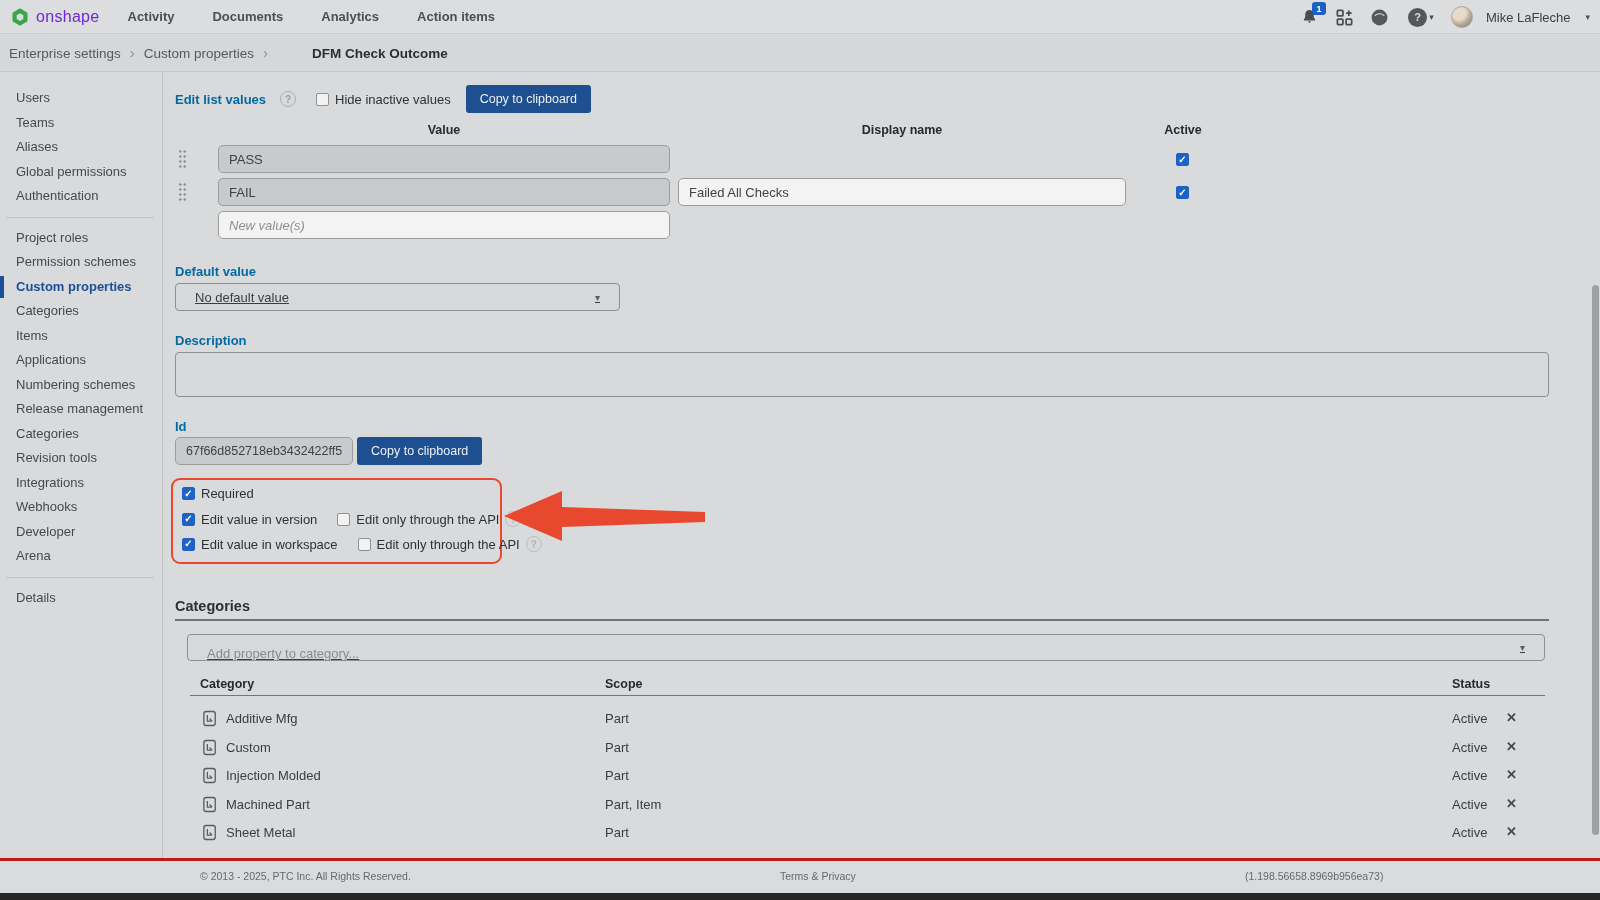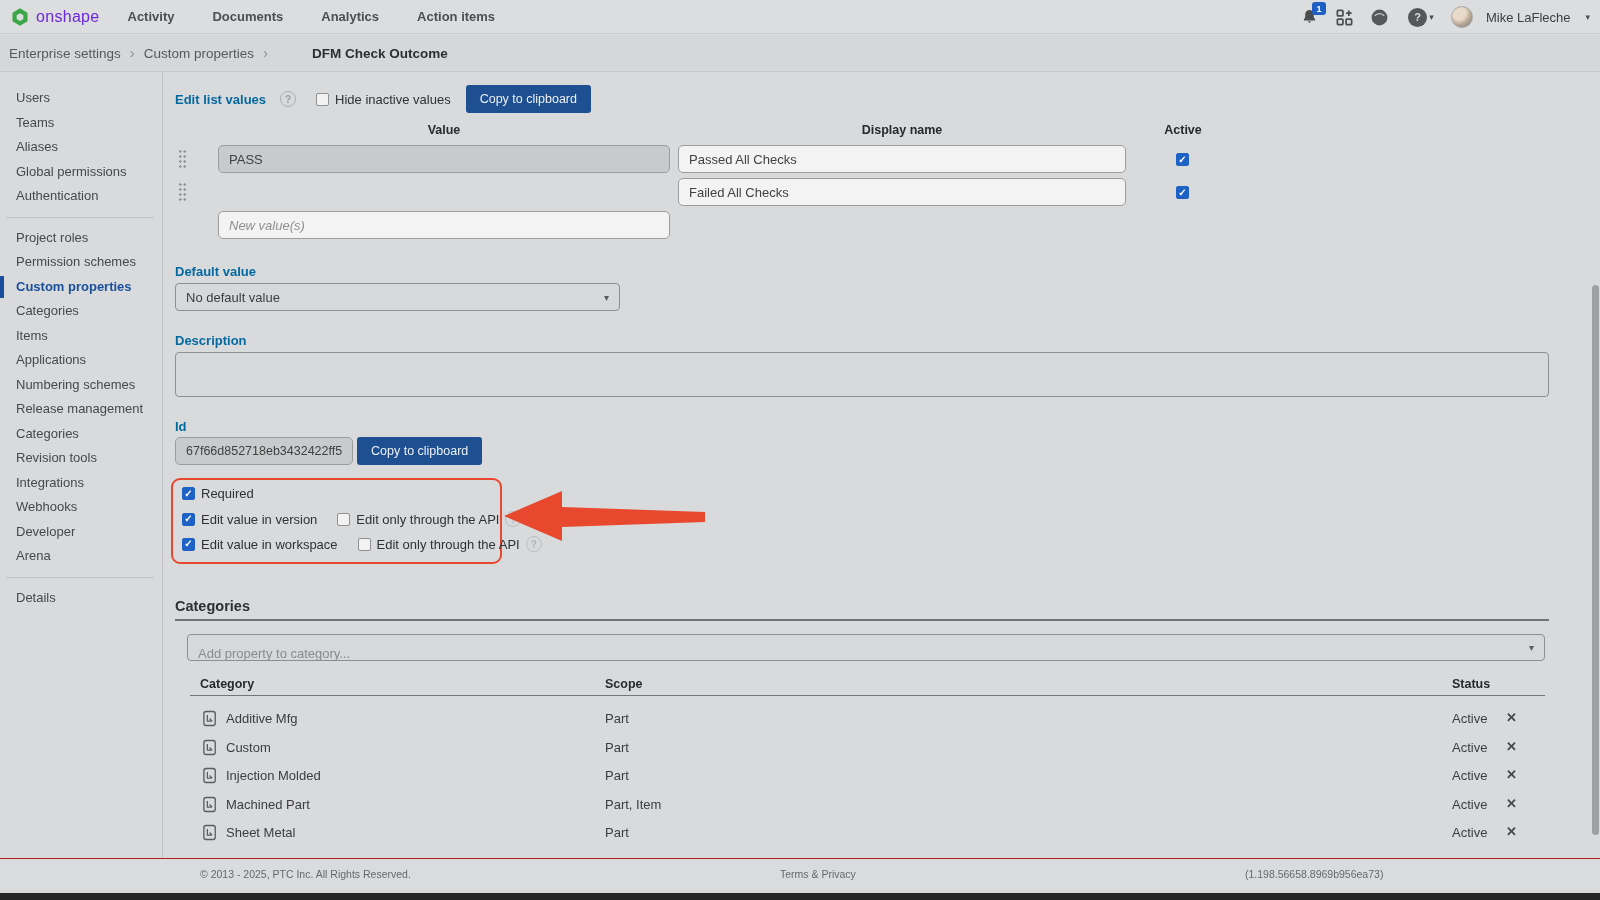--- a/index.html
+++ b/index.html
@@ -49,38 +49,38 @@
   .cb.on { background:#1e62c6; border:1px solid #1e62c6; color:#fff; font-size:10px; font-weight:700; line-height:1; }
   .cb.off { background:#f2f2f2; border:1px solid #8f9091; color:transparent; }
 
   .text-input { font-family:"Liberation Sans",sans-serif; font-size:13px; color:#3f4143; border:1px solid #9b9c9d; border-radius:5px; padding:0 10px; height:28px; }
   .input-gray { background:#c9cacb; }
   .input-white { background:#f3f3f3; }
   .input-white::placeholder { color:#8e8f90; font-style:italic; }
 
   .drag-handle { width:9px; height:19px; background-image:radial-gradient(#8e8f90 1.1px, transparent 1.3px); background-size:4.5px 5px; cursor:grab; }
 
-  .select-box { display:flex; align-items:center; justify-content:space-between; border:1px solid #8e8f90; border-radius:4px; height:28px; padding:0 10px; font-size:13px; color:#3b3d3f; cursor:pointer; background:#d7d8d9; }
+  .select-box { display:flex; align-items:center; justify-content:space-between; border:1px solid #8e8f90; border-radius:4px; height:28px; padding:0 19px; font-size:13px; color:#3b3d3f; cursor:pointer; background:#d7d8d9;text-decoration:underline; }
   .select-caret { font-size:10px; color:#5b5d5f; }
   .select-box .ph { color:#8a8b8c;margin-top:12px; }
 
   .textarea-box { border:1px solid #8e8f90; border-radius:4px; background:#d7d8d9; width:1374px; height:45px; resize:none; }
 
   .red-box { border:2px solid #e8492e; border-radius:9px; }
   .opt-row { display:flex; align-items:center; gap:6px; font-size:13px; color:#2f3133; }
 
   .section-title { font-size:14.5px; font-weight:700; color:#2c2e30; }
   .hrule { height:0; border-top:2px solid #707274; }
   .thin-rule { height:0; border-top:1.5px solid #737577; }
 
   .cat-name { font-size:13px; color:#3b3d3f; }
   .x-btn { font-size:13px; color:#46484a; cursor:pointer; font-weight:700; }
 
   
-  .footer { position:absolute; left:0; top:858px; width:1600px; height:35px; background:#dadbdc; border-top:1px solid #b91c1c; }
+  .footer { position:absolute; left:0; top:858px; width:1600px; height:35px; background:#dadbdc; border-top:3px solid #b91c1c; }
   .foot-text { position:absolute; top:9px; font-size:10.5px; color:#66696b; }
   .bottom-strip { position:absolute; left:0; top:893px; width:1600px; height:7px; background:#262626; }
   .scroll-thumb { position:absolute; right:1px; top:285px; width:7px; height:550px; background:#9fa0a1; border-radius:4px; }
 </style>
 </head>
 <body>
 
 <div class="page">
 
   <header class="topnav">
@@ -169,26 +169,26 @@
       <span style="margin-left:6px; font-size:13px; color:#2f3133;">Hide inactive values</span>
       <button class="btn-blue" style="margin-left:15px;">Copy to clipboard</button>
     </div>
 
     <div class="abs col-head" style="left:515px; top:51px; width:448px; text-align:center;">Display name</div>
     <div class="abs col-head" style="left:55px; top:51px; width:452px; text-align:center;">Value</div>
     <div class="abs col-head" style="left:985px; top:51px; width:70px; text-align:center;">Active</div>
 
     <div class="abs drag-handle" style="left:15px; top:77px;"></div>
     <input class="abs text-input input-gray" style="left: 55px; top: 73px; width: 452px;" value="PASS">
-    <input class="abs text-input input-white" style="left: 515px; top: 73px; width: 448px;" value="Passed All Checks">
     <span class="abs cb on" style="left:1013px; top:81px;">
         <span>✓</span>
       </span>
 
     <div class="abs drag-handle" style="left:15px; top:110px;"></div>
+    <input class="abs text-input input-gray" style="left: 55px; top: 106px; width: 452px;" value="FAIL">
     <input class="abs text-input input-white" style="left: 515px; top: 106px; width: 448px;" value="Failed All Checks">
     <span class="abs cb on" style="left:1013px; top:114px;">
         <span>✓</span>
       </span>
 
     <input class="abs text-input input-white" style="left: 55px; top: 139px; width: 452px;" placeholder="New value(s)">
 
     <div class="abs label-bold" style="left:12px; top:192px;">Default value</div>
     <div class="abs select-box" style="left:12px; top:211px; width:445px;">
       <span>No default value</span>

